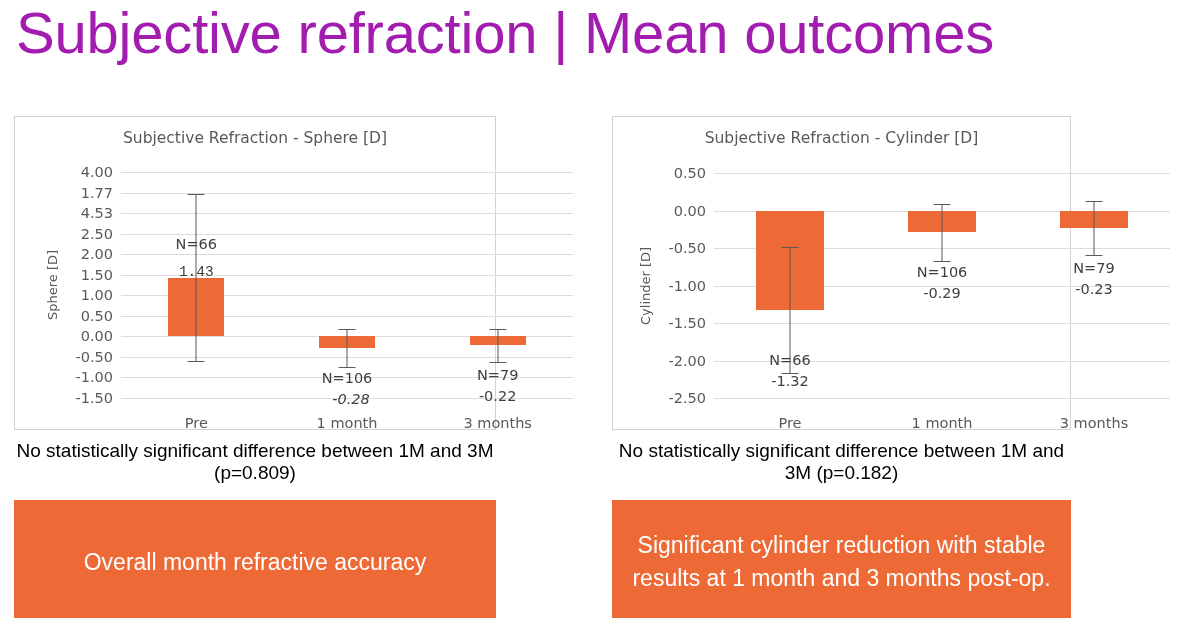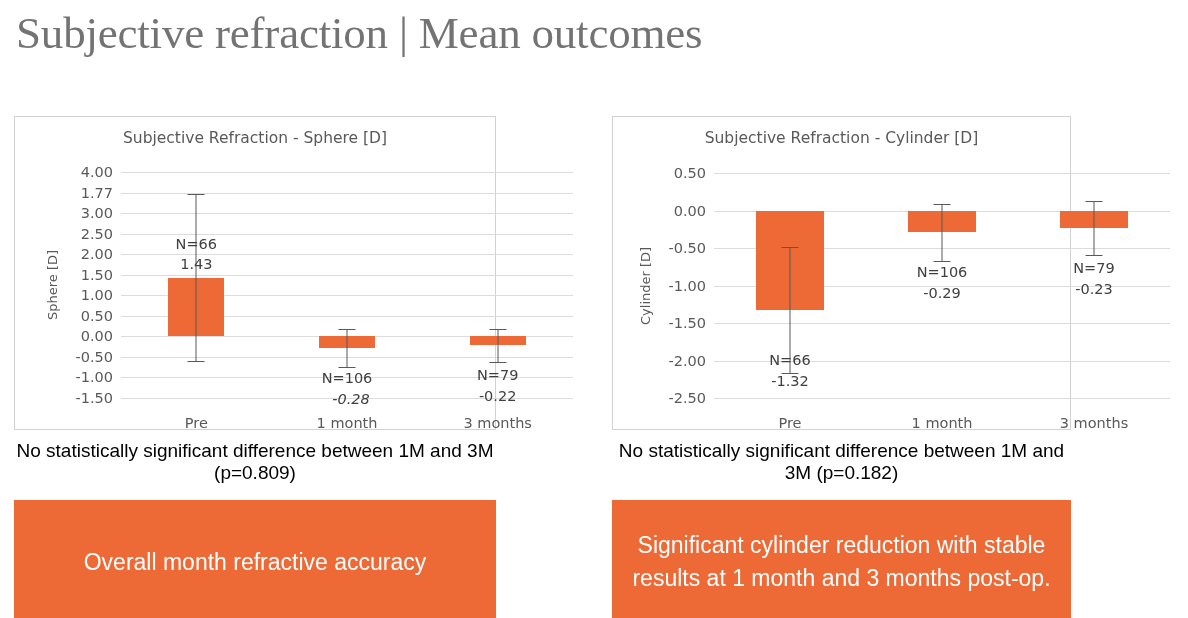--- a/index.html
+++ b/index.html
@@ -14,27 +14,27 @@
     color: #000;
     overflow: hidden;
     position: relative;
   }
 
   
   #slide-title {
     position: absolute;
     left: 16px;
     top: 4px;
-    font-size: 45px;
+    font-size: 58px;
     line-height: 58px;
     font-weight: normal;
-    color: #737373;
+    color: #a21caf;
     letter-spacing: -0.2px;
     white-space: nowrap;
-    font-family: Liberation Serif, serif;
+    font-family: Liberation Sans, sans-serif;
   }
 
   
   .column {
     position: absolute;
     top: 116px;
     width: 482px;
   }
   #column-left  { left: 14px; }
   #column-right { left: 612px; width: 459px; }
@@ -173,21 +173,21 @@
 
   <div class="chart-frame" id="chart-frame-left">
     <div class="chart-title">Subjective Refraction - Sphere [D]</div>
     <div class="axis-title" id="axis-title-left" style="left: 30px; top: 203px;">Sphere [D]</div>
     <div class="plot" id="plot-left">
         <div class="gridline" style="top: 0px;"></div>
         <div class="ytick" style="top: 0px;">4.00</div>
         <div class="gridline" style="top: 20.5455px;"></div>
         <div class="ytick" style="top: 20.5455px;">1.77</div>
         <div class="gridline" style="top: 41.0909px;"></div>
-        <div class="ytick" style="top: 41.0909px;">3.00</div>
+        <div class="ytick" style="top: 41.0909px;">4.53</div>
         <div class="gridline" style="top: 61.6364px;"></div>
         <div class="ytick" style="top: 61.6364px;">2.50</div>
         <div class="gridline" style="top: 82.1818px;"></div>
         <div class="ytick" style="top: 82.1818px;">2.00</div>
         <div class="gridline" style="top: 102.727px;"></div>
         <div class="ytick" style="top: 102.727px;">1.50</div>
         <div class="gridline" style="top: 123.273px;"></div>
         <div class="ytick" style="top: 123.273px;">1.00</div>
         <div class="gridline" style="top: 143.818px;"></div>
         <div class="ytick" style="top: 143.818px;">0.50</div>
@@ -197,21 +197,21 @@
         <div class="ytick" style="top: 184.909px;">-0.50</div>
         <div class="gridline" style="top: 205.455px;"></div>
         <div class="ytick" style="top: 205.455px;">-1.00</div>
         <div class="gridline" style="top: 226px;"></div>
         <div class="ytick" style="top: 226px;">-1.50</div>
         <div class="bar" style="left: 75.3333px; width: 56px; top: 105.604px; height: 58.76px; background: rgb(237, 106, 55);"></div>
         <div class="errorbar-line" style="left: 75.3333px; top: 22.1891px; height: 166.829px;"></div>
         <div class="errorbar-cap" style="left: 75.3333px; top: 22.1891px;"></div>
         <div class="errorbar-cap" style="left: 75.3333px; top: 189.018px;"></div>
         <div class="datalabel" style="left: 75.3333px; top: 63.6036px;">N=66</div>
-        <div class="datalabel" style="left: 75.3333px; top: 84px;">1.43</div>
+        <div class="datalabel" style="left: 75.3333px; top: 92px; font-family: Liberation Mono, monospace;">1.43</div>
         <div class="xtick" style="left: 75.3333px; top: 243px;">Pre</div>
         <div class="bar" style="left: 226px; width: 56px; top: 164.364px; height: 11.5055px; background: rgb(237, 106, 55);"></div>
         <div class="errorbar-line" style="left: 226px; top: 156.967px; height: 37.8036px;"></div>
         <div class="errorbar-cap" style="left: 226px; top: 156.967px;"></div>
         <div class="errorbar-cap" style="left: 226px; top: 194.771px;"></div>
         <div class="datalabel" style="left: 226px; top: 197.869px;">N=106</div>
         <div class="datalabel" style="left: 230px; top: 218.869px; font-style: italic;">-0.28</div>
         <div class="xtick" style="left: 226px; top: 243px;">1 month</div>
         <div class="bar" style="left: 376.667px; width: 56px; top: 164.364px; height: 9.04px; background: rgb(237, 106, 55);"></div>
         <div class="errorbar-line" style="left: 376.667px; top: 156.556px; height: 33.6945px;"></div>

